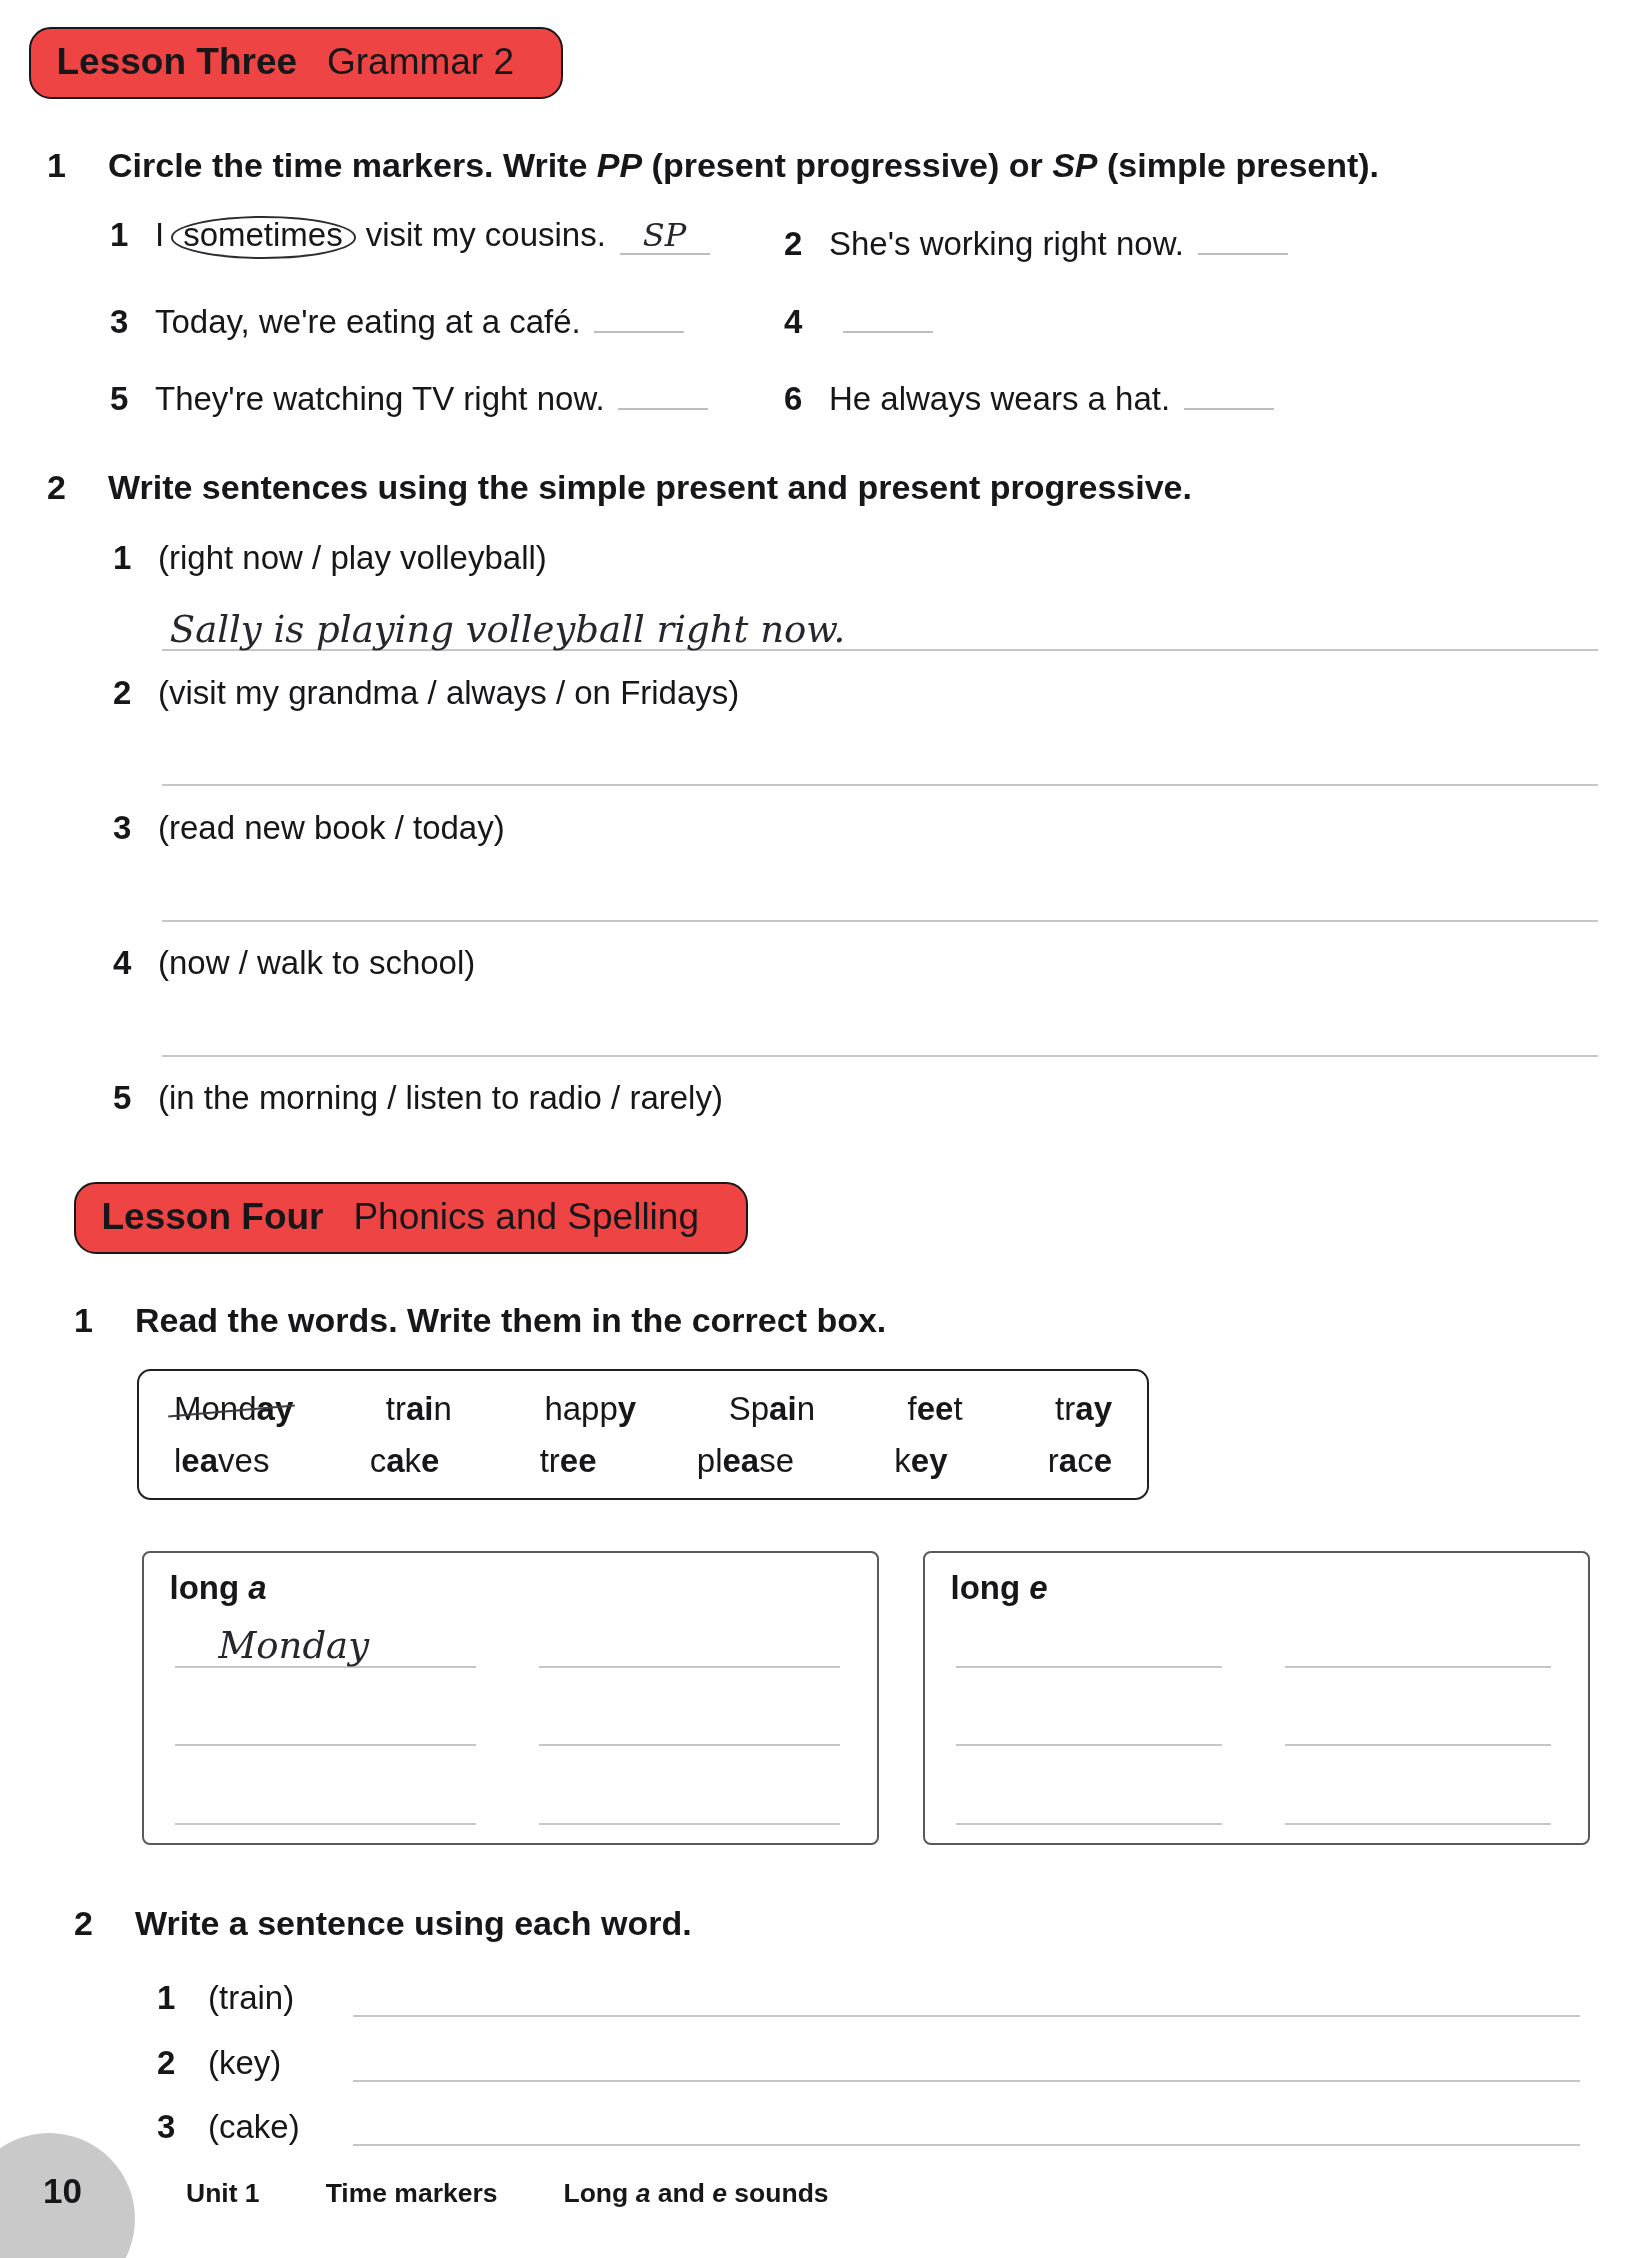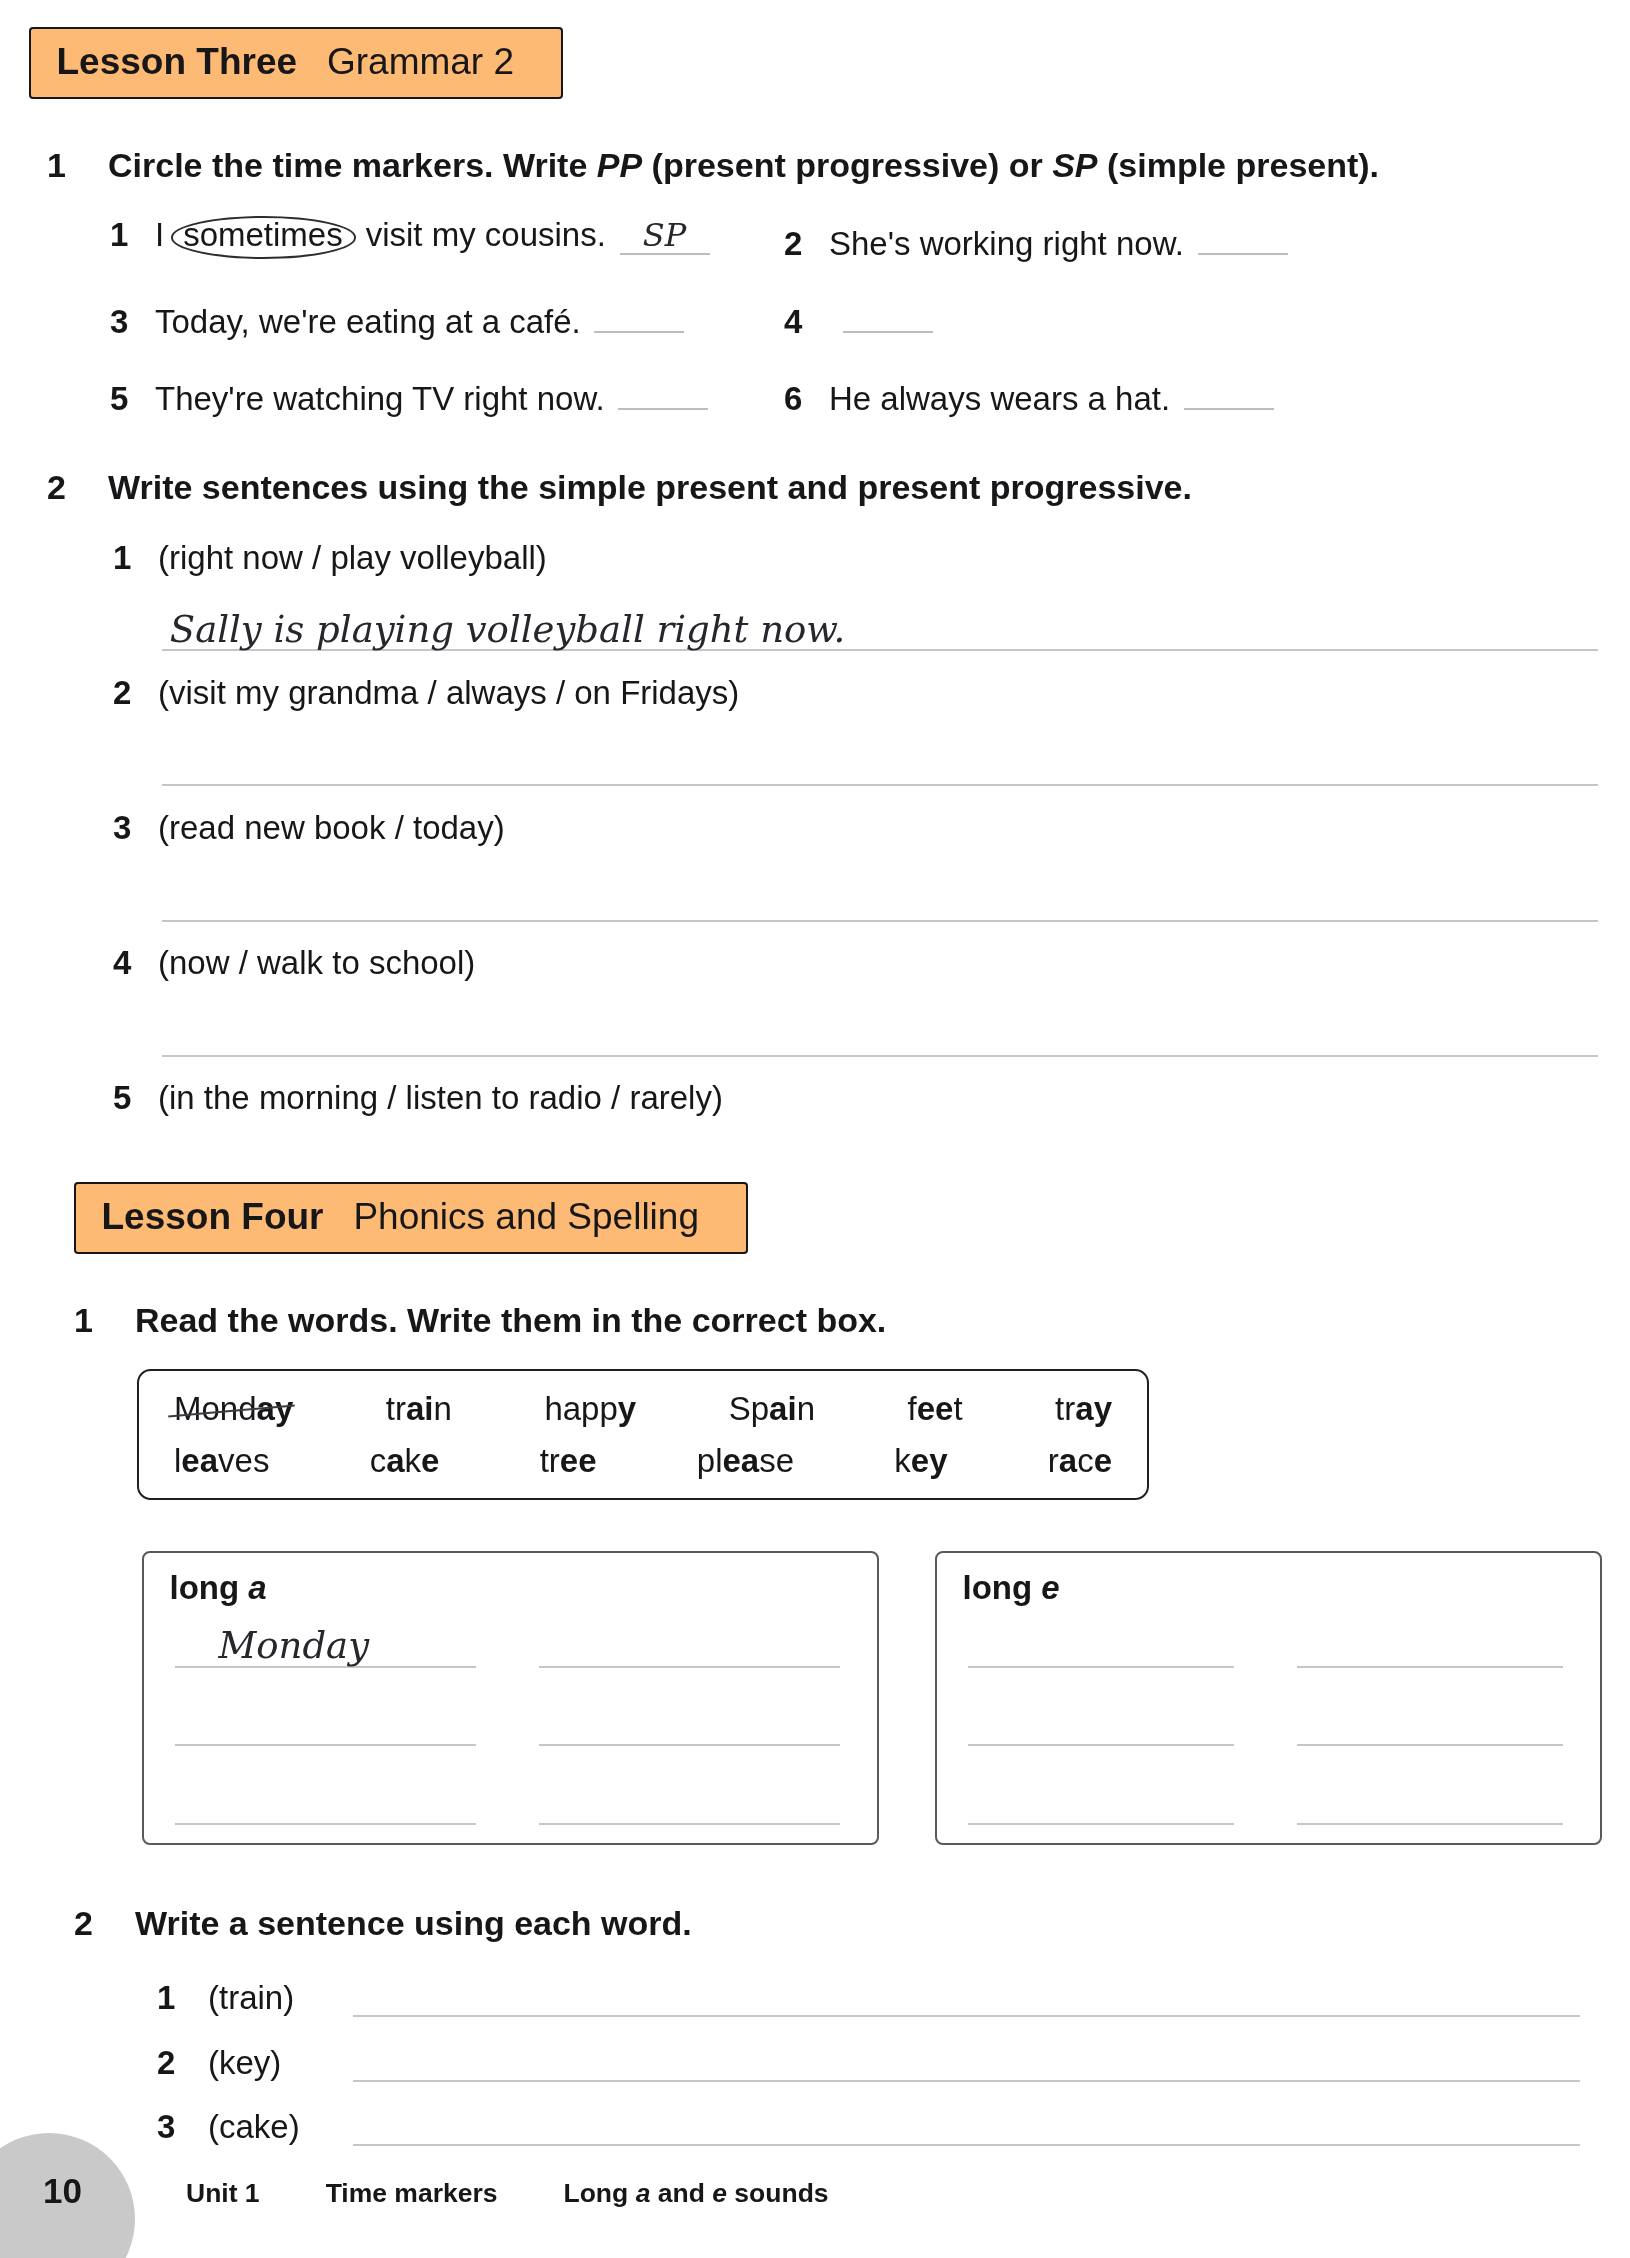--- a/index.html
+++ b/index.html
@@ -6,22 +6,22 @@
   html,body { background:#ffffff; }
   body {
     width:1631px; height:2258px; position:relative; overflow:hidden;
     font-family:"Liberation Sans","DejaVu Sans",sans-serif;
     color:#17171a;
   }
   .page { position:absolute; inset:0; overflow:hidden; }
 
   
   .badge {
-    display:inline-block; background:#fdba74;
-    border:2.9px solid #17171a; border-radius:4px;
+    display:inline-block; background:#ef4444;
+    border:2.9px solid #17171a; border-radius:22px;
     padding:11.8px 47px 13.7px 25.5px; font-size:37px; line-height:1.15;
   }
   .badge-bold { font-weight:bold; margin-right:19.6px; }
   .badge-rest { font-weight:normal; }
   .l3-badge { margin:27.4px 0 0 29px; }
   .l4-badge { margin:63px 0 0 74px; }
 
   
   .ex-head { display:flex; margin:45px 29px 27.4px 47px; font-size:34px; font-weight:bold; line-height:1.25; }
   .ex-head.l4 { margin-left:74px; }
@@ -50,21 +50,21 @@
   .w-suffix { margin-left:7.8px; line-height:1.1; }
 
   
   .wordbox { margin:25.5px 0 0 137px; width:1012px; border:2.9px solid #202024; border-radius:13.7px; padding:11.8px 35px; font-size:33px; }
   .wb-row { display:flex; justify-content:space-between; padding:6.9px 0; }
   .wb-word { position:relative; }
   .wb-word b { font-weight:bold; }
   .st::after { content:""; position:absolute; left:-5.9px; right:-2px; top:52%; border-top:2.9px solid #3a3a40; transform:rotate(-5deg); }
 
   
-  .phonboxes { display:flex; gap:56px; margin:51px 0 0 142px;border-radius:24px; }
+  .phonboxes { display:flex; gap:44px; margin:51px 0 0 142px;border-radius:24px; }
   .phon-box { width:737px; height:294px; border:2.9px solid #5a5a5e; border-radius:7.8px; padding:15.7px 25.5px; font-size:33px; }
   .phon-box.right { width:667px; }
   .phon-label { font-weight:bold; }
   .phon-label em { font-style:italic; }
   .phon-grid { display:grid; grid-template-columns:1fr 1fr; column-gap:63px; row-gap:25.5px; margin:7.8px 11.8px 0 5.9px; }
   .phon-cell { border-bottom:2px solid #c6c6c6; height:53px; display:flex; align-items:flex-end; padding-left:43px; }
   .phon-cell .hand { font-size:37px; line-height:1.05; }
 
   
   .slist { margin:25.5px 51px 0 157px; font-size:33px; }

